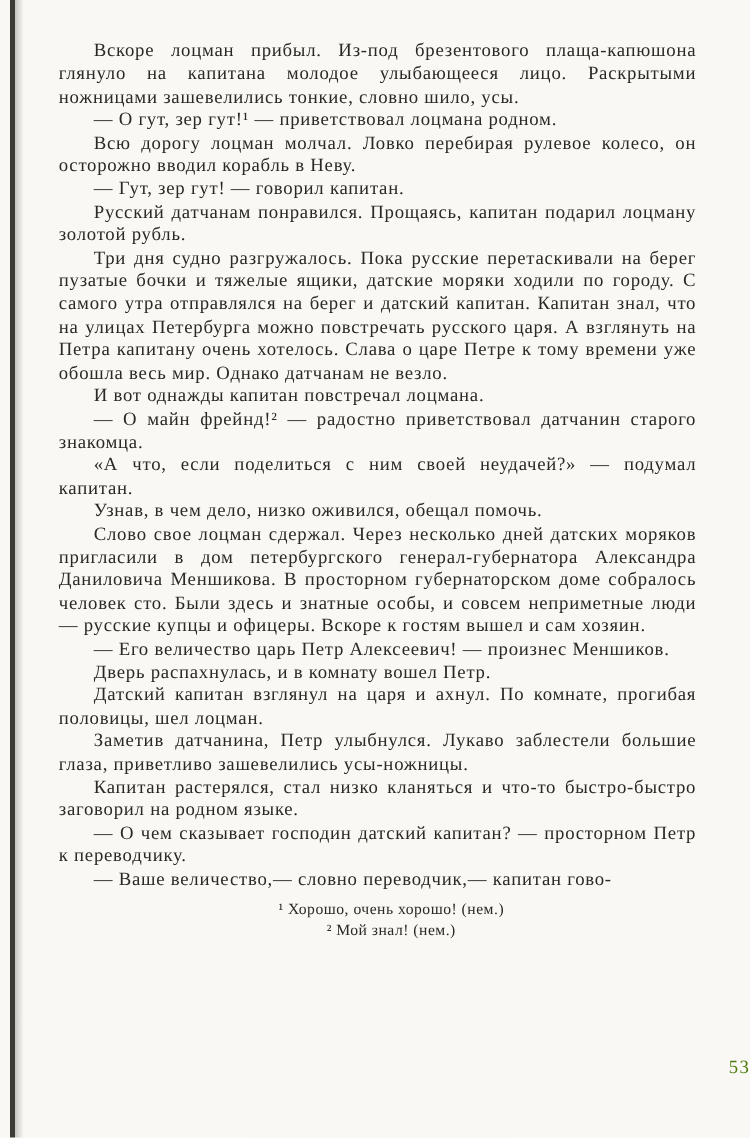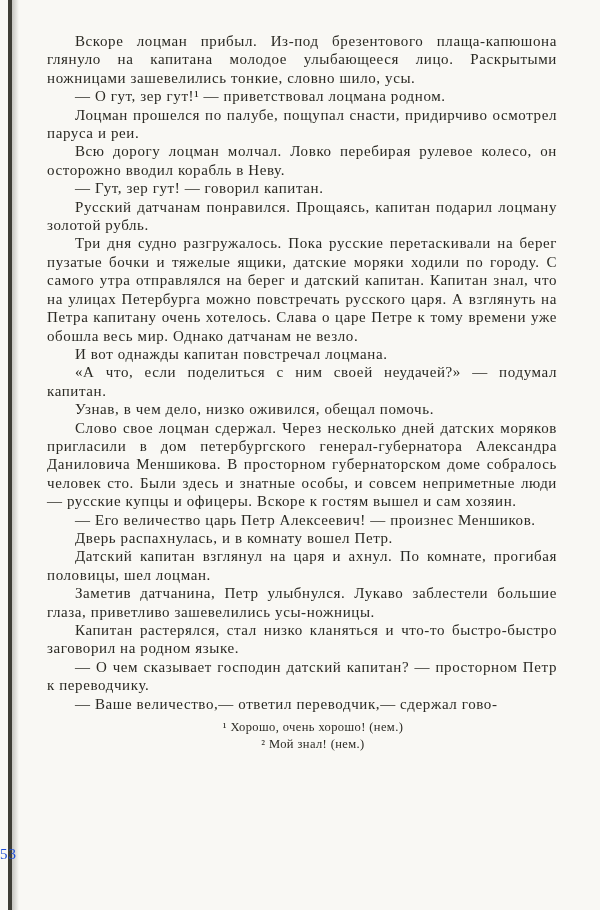--- a/index.html
+++ b/index.html
@@ -60,53 +60,53 @@
   .footnotes p {
     margin: 0;
     text-indent: 0;
     text-align: center;
   }
   .page-number {
     position: absolute;
     left: 0;
     right: 0;
     top: 846px;
-    text-align: left;
+    text-align: right;
     font-family: "Liberation Serif", "DejaVu Serif", serif;
     font-size: 15px;
     letter-spacing: 1px;
-    color: #1d4ed8;
+    color: #4d7c0f;
   }
 </style>
 </head>
 <body>
 
 <div class="page">
   <div class="scan-edge"></div>
   <div class="scan-edge-soft"></div>
 
   <div class="text-block">
     <p>Вскоре лоцман прибыл. Из-под брезентового плаща-капюшона глянуло на капитана молодое улыбающееся лицо. Раскрытыми ножницами зашевелились тонкие, словно шило, усы.</p>
     <p>— О гут, зер гут!¹ — приветствовал лоцмана родном.</p>
-    <p>Лоцман прошелся по палубе, пощупал снасти, придирчиво осмотрел паруса и реи.</p>
     <p>Всю дорогу лоцман молчал. Ловко перебирая рулевое колесо, он осторожно вводил корабль в Неву.</p>
     <p>— Гут, зер гут! — говорил капитан.</p>
     <p>Русский датчанам понравился. Прощаясь, капитан подарил лоцману золотой рубль.</p>
     <p>Три дня судно разгружалось. Пока русские перетаскивали на берег пузатые бочки и тяжелые ящики, датские моряки ходили по городу. С самого утра отправлялся на берег и датский капитан. Капитан знал, что на улицах Петербурга можно повстречать русского царя. А взглянуть на Петра капитану очень хотелось. Слава о царе Петре к тому времени уже обошла весь мир. Однако датчанам не везло.</p>
     <p>И вот однажды капитан повстречал лоцмана.</p>
+    <p>— О майн фрейнд!² — радостно приветствовал датчанин старого знакомца.</p>
     <p>«А что, если поделиться с ним своей неудачей?» — подумал капитан.</p>
     <p>Узнав, в чем дело, низко оживился, обещал помочь.</p>
     <p>Слово свое лоцман сдержал. Через несколько дней датских моряков пригласили в дом петербургского генерал-губернатора Александра Даниловича Меншикова. В просторном губернаторском доме собралось человек сто. Были здесь и знатные особы, и совсем неприметные люди — русские купцы и офицеры. Вскоре к гостям вышел и сам хозяин.</p>
     <p>— Его величество царь Петр Алексеевич! — произнес Меншиков.</p>
     <p>Дверь распахнулась, и в комнату вошел Петр.</p>
     <p>Датский капитан взглянул на царя и ахнул. По комнате, прогибая половицы, шел лоцман.</p>
     <p>Заметив датчанина, Петр улыбнулся. Лукаво заблестели большие глаза, приветливо зашевелились усы-ножницы.</p>
     <p>Капитан растерялся, стал низко кланяться и что-то быстро-быстро заговорил на родном языке.</p>
     <p>— О чем сказывает господин датский капитан? — просторном Петр к переводчику.</p>
-    <p>— Ваше величество,— ответил переводчик,— сдержал гово-</p>
+    <p>— Ваше величество,— словно переводчик,— капитан гово-</p>
 
     <div class="footnotes">
       <p>¹ Хорошо, очень хорошо! (нем.)</p>
       <p>² Мой знал! (нем.)</p>
     </div>
   </div>
 
   <div class="page-number">53</div>
 </div>
 

